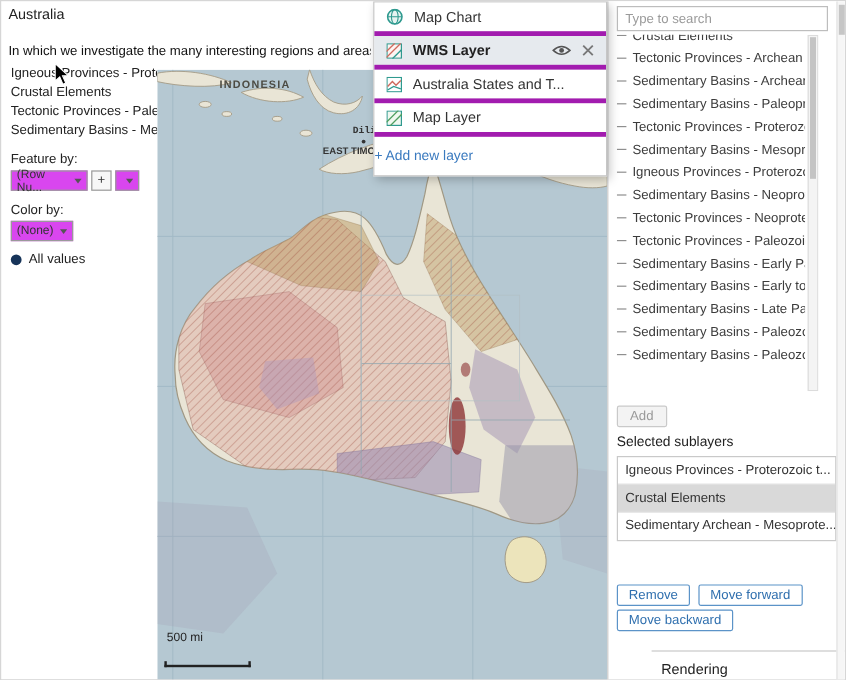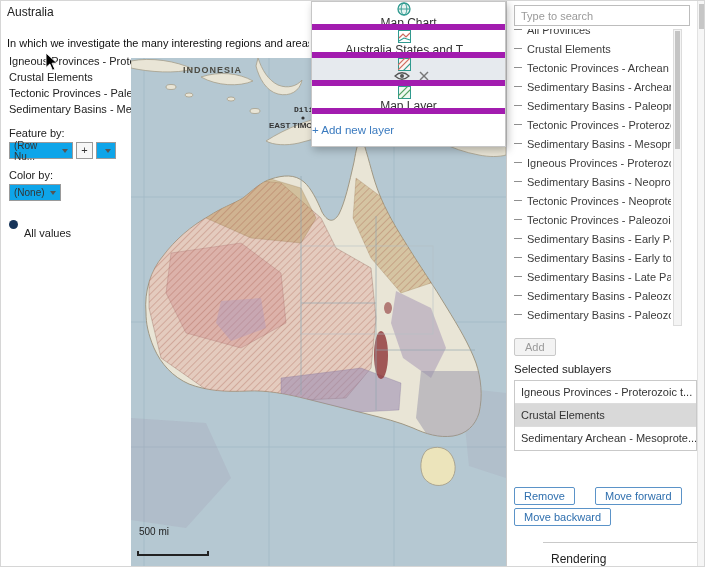--- a/index.html
+++ b/index.html
@@ -9,46 +9,46 @@
 
   
   .viz-title { position:absolute; left:6px; top:4px; font-size:12px; color:#222; white-space:nowrap; }
   .viz-subtitle { position:absolute; left:6px; top:36px; width:302px; font-size:11px; color:#111; white-space:nowrap; overflow:hidden; }
   .legend { position:absolute; left:8px; top:52px; width:122px; }
   .legend-item { font-size:11px; color:#222; height:16px; line-height:16px; white-space:nowrap; overflow:hidden; cursor:default; }
   .legend-label { font-size:11px; color:#222; margin-top:4px; }
   .fb-block { position:absolute; left:8px; top:122px; }
   .cb-block { position:absolute; left:8px; top:164px; }
   .legend-controls { display:flex; align-items:center; gap:3px; margin-top:3px; }
-  .dropdown { display:flex; align-items:center; justify-content:space-between; border:1px solid #9a9a9a; background:#0ea5e9; height:17px; padding:0 4px; font-size:10px; color:#333; cursor:pointer; }
+  .dropdown { display:flex; align-items:center; justify-content:space-between; border:1px solid #9a9a9a; background:#d946ef; height:17px; padding:0 4px; font-size:10px; color:#333; cursor:pointer; }
   .dd-feature { width:64px; }
   .dd-mini { width:20px; justify-content:center; }
   .dd-color { width:52px; }
   .chev { width:0; height:0; border-left:3px solid transparent; border-right:3px solid transparent; border-top:4px solid #555; margin-left:3px; }
   .plus-btn { width:17px; height:17px; border:1px solid #9a9a9a; background:#f7f7f7; font-size:11px; line-height:13px; color:#333; cursor:pointer; }
   .all-values { position:absolute; left:8px; top:209px; display:flex; align-items:center; gap:6px; }
   .marker-dot { width:9px; height:9px; border-radius:50%; background:#173459; }
-  .all-values span.txt { font-size:11px; color:#222;margin-top:17px; }
+  .all-values span.txt { font-size:11px; color:#222; }
 
   
   .map { position:absolute; left:130px; top:57px; width:375px; height:510px; overflow:hidden; cursor:default; }
   .map-label { position:absolute; color:#4c4b43; font-weight:bold; }
   .lbl-indonesia { left:52px; top:7px; font-size:9px; letter-spacing:1px; }
   .lbl-dili { left:163px; top:47px; font-size:8px; color:#333;font-family:Liberation Mono, monospace; }
   .lbl-easttimor { left:138px; top:63px; font-size:8px; color:#333; }
   .scale { position:absolute; left:6px; top:468px; }
   .scale-text { font-size:10px; color:#222; margin-bottom:14px; margin-left:2px; }
   .scale-bar { width:72px; height:5px; border-left:2px solid #222; border-right:2px solid #222; border-bottom:2px solid #222; }
 
   
   .cursor { position:absolute; left:44px; top:51px; z-index:30; }
 
   
   .popup { position:absolute; left:310px; top:0; width:195px; background:#fff; border:1px solid #c6c6c6; box-shadow:2px 3px 8px rgba(0,0,0,0.25); z-index:20; }
-  .popup-row { display:flex; align-items:center; height:28px; padding:0 10px; border-bottom:6px solid #a21caf; cursor:pointer;flex-direction:column; }
+  .popup-row { display:flex; align-items:center; height:28px; padding:0 10px; border-bottom:4px solid #a21caf; cursor:pointer; }
   .popup-row.selected { background:#e6eaee; }
   .licon { margin-right:9px; flex:0 0 auto; }
   .plabel { font-size:12px; color:#333; white-space:nowrap; overflow:hidden; flex:1 1 auto; }
   .plabel.bold { font-weight:bold; color:#222; }
   .row-actions { display:flex; align-items:center; gap:9px; margin-left:6px; }
   .popup-add { height:32px; line-height:32px; text-align:left; font-size:11.5px; color:#3a7abf; cursor:pointer; }
 
   
   .rpanel { position:absolute; left:505px; top:0; width:200px; height:567px; background:#fff; border-left:1px solid #c9c9c9; z-index:10; }
   .search { position:absolute; left:7px; top:4px; width:176px; height:21px; border:1px solid #bdbdbd; padding:0 6px; font-size:11px; color:#333; font-family:"Liberation Sans", sans-serif; }
@@ -59,21 +59,21 @@
   .tree-dash { flex:0 0 8px; height:1px; background:#8f8f8f; margin-right:5px; }
   .avail-text { white-space:nowrap; overflow:hidden; }
   .list-scrollbar { position:absolute; right:0; top:0; width:9px; height:297px; background:#f4f4f4; border:1px solid #dcdcdc; }
   .list-scrollbar .thumb { position:absolute; left:1px; top:1px; width:5px; height:118px; background:#c4c4c4; }
   .add-btn { position:absolute; left:7px; top:337px; padding:2px 10px; font-size:11px; color:#9a9a9a; background:#f3f3f3; border:1px solid #c9c9c9; border-radius:2px; cursor:default; }
   .sel-label { position:absolute; left:7px; top:362px; font-size:11.5px; color:#222; }
   .sel-list { position:absolute; left:7px; top:379px; width:183px; border:1px solid #c9c9c9; background:#fff; }
   .sel-item { height:23px; line-height:23px; padding:0 6px; font-size:11px; color:#333; border-bottom:1px solid #ddd; white-space:nowrap; overflow:hidden; cursor:pointer; }
   .sel-item:last-child { border-bottom:none; }
   .sel-item.selected { background:#d9d9d9; }
-  .btn-row { position:absolute; left:7px; top:486px; display:flex; gap:20px; }
+  .btn-row { position:absolute; left:7px; top:486px; display:flex; gap:7px; }
   .blue-btn { padding:2px 9px; font-size:11px; color:#2f6fae; background:#fff; border:1px solid #5b93c8; border-radius:2px; cursor:pointer; font-family:"Liberation Sans", sans-serif; }
   .move-back { position:absolute; left:7px; top:507px; }
   .rendering-section { position:absolute; left:0; top:541px; width:100%; border-top:1px solid #c9c9c9; padding:6px 0 0 8px; cursor:pointer;margin-left:36px; }
   .rendering-section span { font-size:12px; color:#222; }
   .panel-scrollbar { position:absolute; right:0; top:0; width:9px; height:567px; background:#f6f6f6; border-left:1px solid #e2e2e2; }
   .panel-scrollbar .thumb { position:absolute; left:1px; top:3px; width:6px; height:25px; background:#c6c6c6; }
 </style>
 </head>
 <body>
 
@@ -193,28 +193,20 @@
 
   <div class="popup">
     <div class="popup-row">
       <svg class="licon" width="14" height="14" viewBox="0 0 14 14">
         <circle cx="7" cy="7" r="6" fill="#e6f3f1" stroke="#2f9a8f" stroke-width="1.3"></circle>
         <ellipse cx="7" cy="7" rx="2.8" ry="6" fill="none" stroke="#2f9a8f" stroke-width="0.9"></ellipse>
         <line x1="1.2" y1="7" x2="12.8" y2="7" stroke="#2f9a8f" stroke-width="0.9"></line>
       </svg>
       <span class="plabel">Map Chart</span>
     </div>
-    <div class="popup-row">
-      <svg class="licon" width="13" height="13" viewBox="0 0 13 13">
-        <rect x="0.5" y="0.5" width="12" height="12" fill="#fff" stroke="#2f9a8f"></rect>
-        <path d="M1,8 L5,4 L8,7 L12,3" fill="none" stroke="#cf6a5e" stroke-width="1.2"></path>
-        <path d="M1,11 L6,8 L12,10" fill="none" stroke="#2f9a8f" stroke-width="1.1"></path>
-      </svg>
-      <span class="plabel">Australia States and T...</span>
-    </div>
     <div class="popup-row selected">
       <svg class="licon" width="13" height="13" viewBox="0 0 13 13">
         <rect x="0.5" y="0.5" width="12" height="12" fill="#fdf4f2" stroke="#2f9a8f"></rect>
         <line x1="0" y1="12" x2="12" y2="0" stroke="#cf6a5e" stroke-width="1.1"></line>
         <line x1="0" y1="7" x2="7" y2="0" stroke="#cf6a5e" stroke-width="1.1"></line>
         <line x1="5" y1="13" x2="13" y2="5" stroke="#2f9a8f" stroke-width="1.1"></line>
       </svg>
       <span class="plabel bold">WMS Layer</span>
       <span class="row-actions">
         <svg width="16" height="10" viewBox="0 0 16 10">
@@ -222,40 +214,44 @@
           <circle cx="8" cy="5" r="2" fill="#555"></circle>
         </svg>
         <svg width="10" height="10" viewBox="0 0 10 10">
           <line x1="1" y1="1" x2="9" y2="9" stroke="#777" stroke-width="1.5"></line>
           <line x1="9" y1="1" x2="1" y2="9" stroke="#777" stroke-width="1.5"></line>
         </svg>
       </span>
     </div>
     <div class="popup-row">
       <svg class="licon" width="13" height="13" viewBox="0 0 13 13">
+        <rect x="0.5" y="0.5" width="12" height="12" fill="#fff" stroke="#2f9a8f"></rect>
+        <path d="M1,8 L5,4 L8,7 L12,3" fill="none" stroke="#cf6a5e" stroke-width="1.2"></path>
+        <path d="M1,11 L6,8 L12,10" fill="none" stroke="#2f9a8f" stroke-width="1.1"></path>
+      </svg>
+      <span class="plabel">Australia States and T...</span>
+    </div>
+    <div class="popup-row">
+      <svg class="licon" width="13" height="13" viewBox="0 0 13 13">
         <rect x="0.5" y="0.5" width="12" height="12" fill="#f0f8f0" stroke="#2f9a8f"></rect>
         <line x1="0" y1="10" x2="10" y2="0" stroke="#4f9e5f" stroke-width="1.1"></line>
         <line x1="3" y1="13" x2="13" y2="3" stroke="#4f9e5f" stroke-width="1.1"></line>
       </svg>
       <span class="plabel">Map Layer</span>
     </div>
     <div class="popup-add">+ Add new layer</div>
   </div>
 
   <div class="rpanel">
     <input class="search" type="text" placeholder="Type to search" style="">
 
     <div class="avail-list">
       <div class="avail-inner">
         <div class="avail-item">
             <span class="tree-dash"></span>
-            <span class="avail-text">All Provinces</span>
-          </div>
-        <div class="avail-item">
-            <span class="tree-dash"></span>
             <span class="avail-text">Crustal Elements</span>
           </div>
         <div class="avail-item">
             <span class="tree-dash"></span>
             <span class="avail-text">Tectonic Provinces - Archean to...</span>
           </div>
         <div class="avail-item">
             <span class="tree-dash"></span>
             <span class="avail-text">Sedimentary Basins - Archean t...</span>
           </div>

